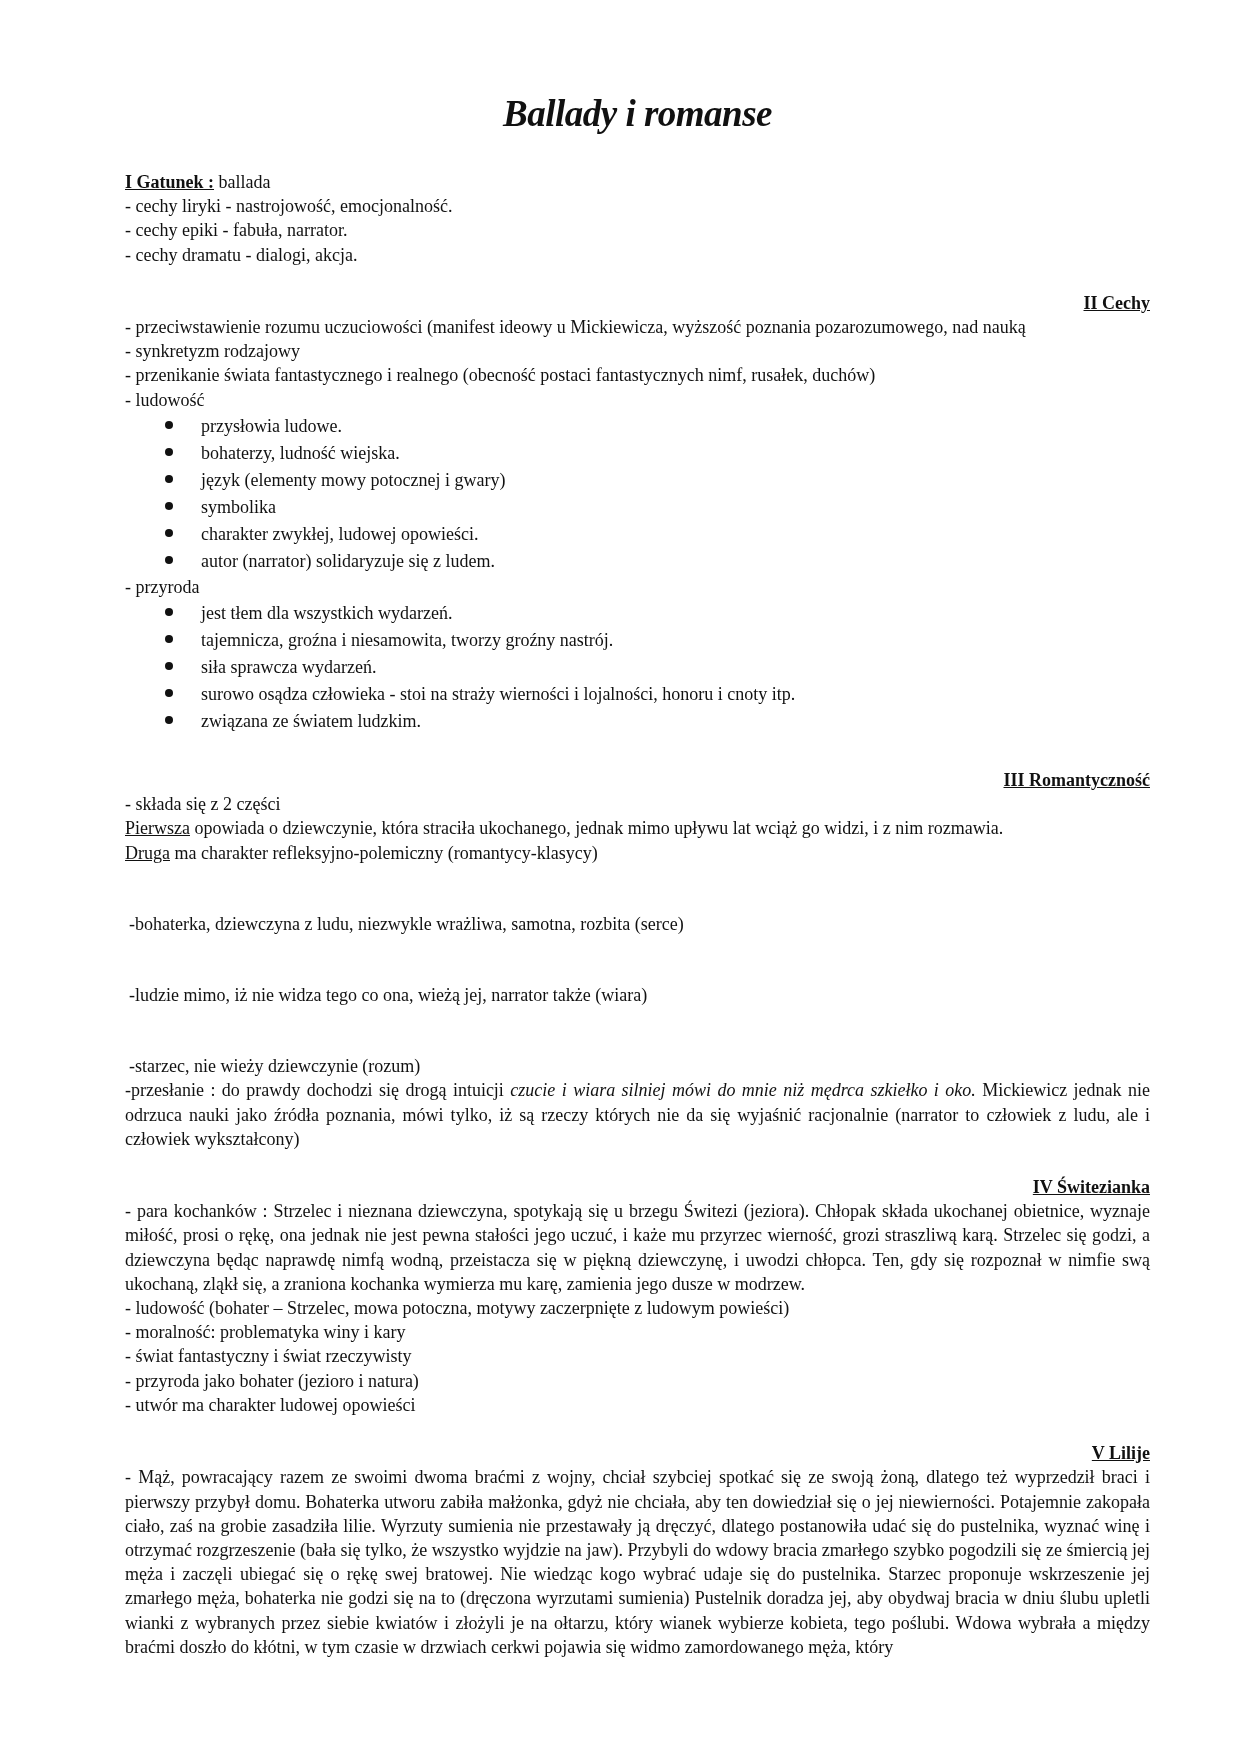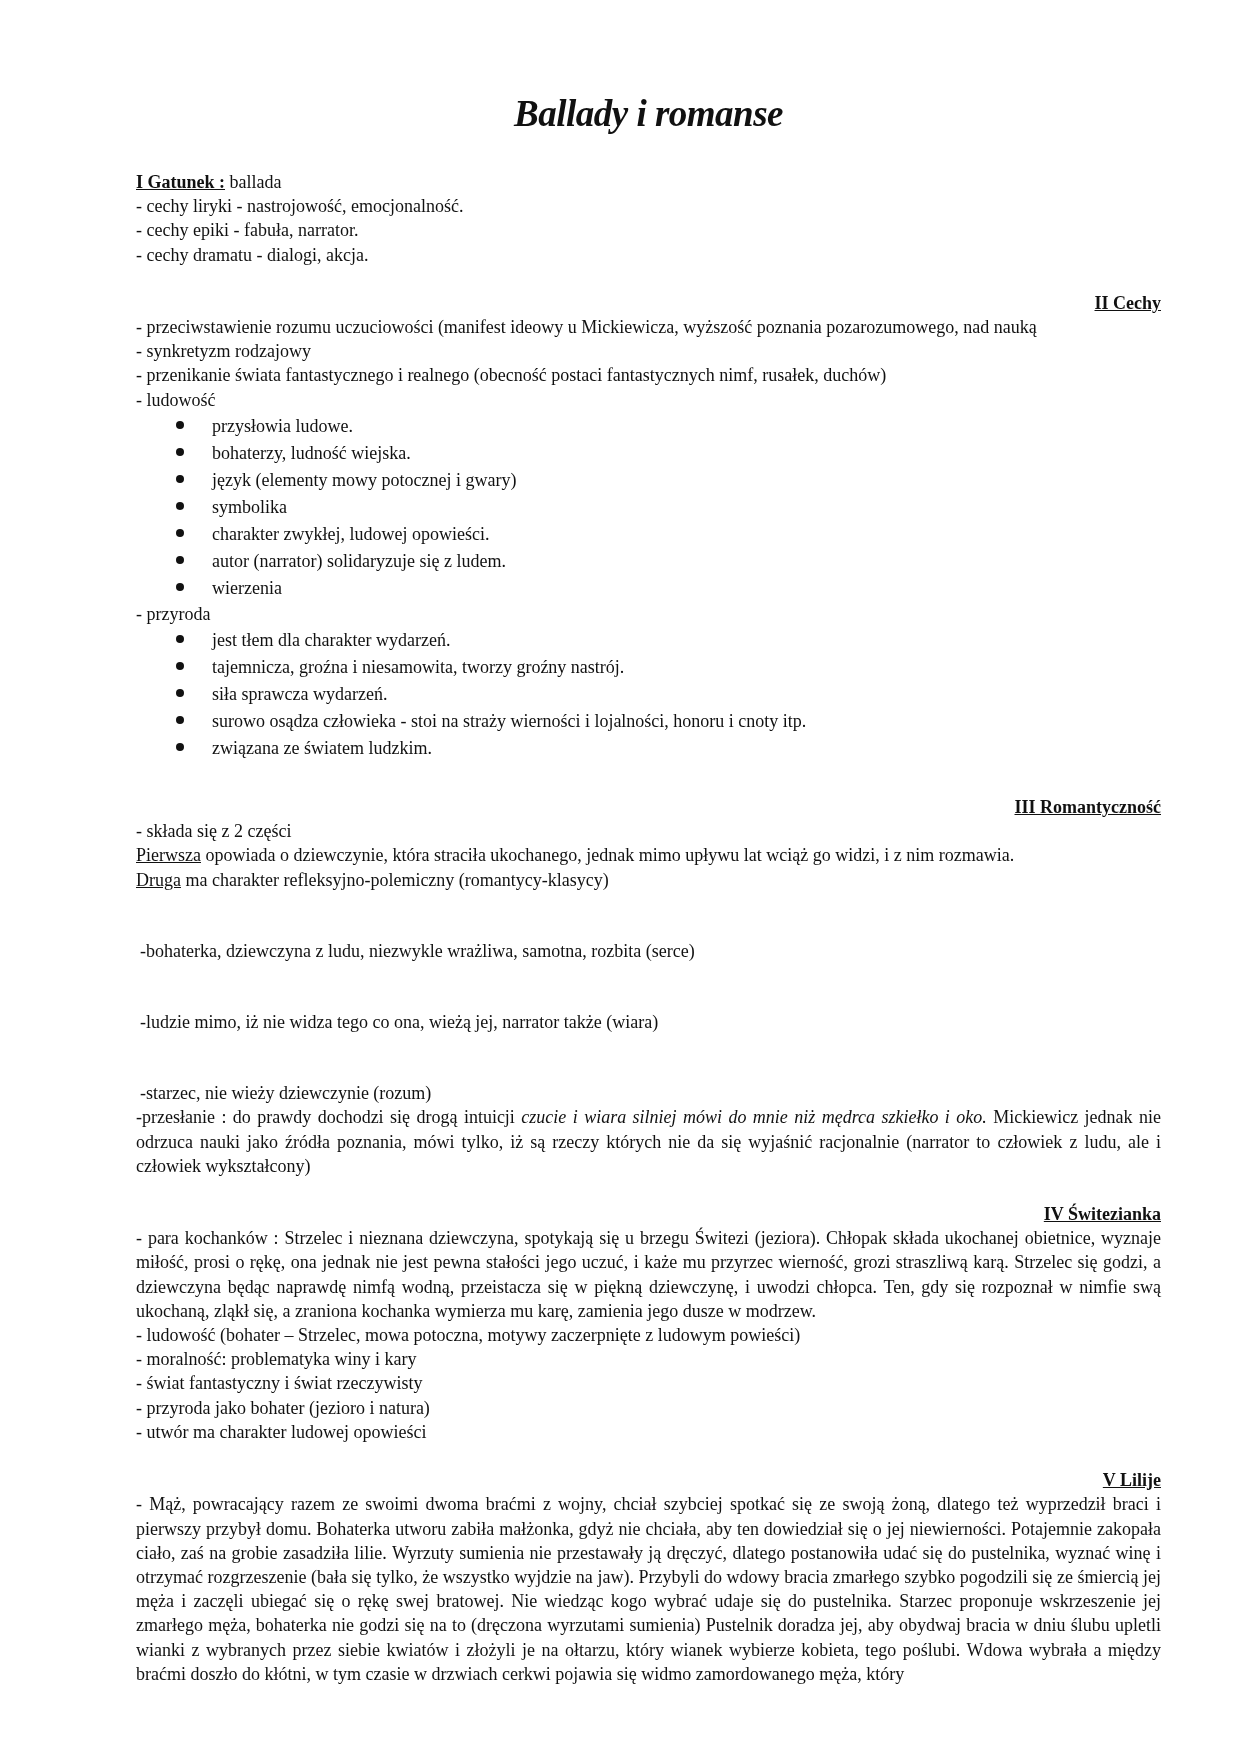--- a/index.html
+++ b/index.html
@@ -1,18 +1,18 @@
 <!DOCTYPE html>
 <html><head>
 <meta charset="utf-8">
 <style>
   html, body { margin: 0; padding: 0; background: #ffffff; }
   body { width: 1240px; height: 1754px; overflow: hidden; position: relative; }
   .page {
-    position: absolute; left: 136px; top: 0; width: 1025px;
+    position: absolute; left: 125px; top: 0; width: 1025px;
     font-family: "Liberation Serif", "DejaVu Serif", serif;
     font-size: 18px; line-height: 24.2px; color: #111111;
   }
   .title {
     font-family: "Liberation Serif", serif; font-weight: bold; font-style: italic;
     font-size: 37px; text-align: center; margin-top: 92px; margin-bottom: 34px;
     line-height: 44px; letter-spacing: -0.5px;
   }
   .section { margin-bottom: 24px; }
   .heading { font-weight: bold; text-decoration: underline; text-align: right; }
@@ -50,25 +50,24 @@
     <span class="line">- synkretyzm rodzajowy</span>
     <span class="line">- przenikanie świata fantastycznego i realnego (obecność postaci fantastycznych nimf, rusałek, duchów)</span>
     <span class="line">- ludowość</span>
     <ul class="bullets">
       <li><span class="dot"></span><span>przysłowia ludowe.</span></li>
       <li><span class="dot"></span><span>bohaterzy, ludność wiejska.</span></li>
       <li><span class="dot"></span><span>język (elementy mowy potocznej i gwary)</span></li>
       <li><span class="dot"></span><span>symbolika</span></li>
       <li><span class="dot"></span><span>charakter zwykłej, ludowej opowieści.</span></li>
       <li><span class="dot"></span><span>autor (narrator) solidaryzuje się z ludem.</span></li>
-      <li><span class="dot"></span><span>wierzenia</span></li>
     </ul>
     <span class="line">- przyroda</span>
     <ul class="bullets">
-      <li><span class="dot"></span><span>jest tłem dla charakter wydarzeń.</span></li>
+      <li><span class="dot"></span><span>jest tłem dla wszystkich wydarzeń.</span></li>
       <li><span class="dot"></span><span>tajemnicza, groźna i niesamowita, tworzy groźny nastrój.</span></li>
       <li><span class="dot"></span><span>siła sprawcza wydarzeń.</span></li>
       <li><span class="dot"></span><span>surowo osądza człowieka - stoi na straży wierności i lojalności, honoru i cnoty itp.</span></li>
       <li><span class="dot"></span><span>związana ze światem ludzkim.</span></li>
     </ul>
   </div>
 
   <div class="section" style="margin-top:34px;">
     <span class="line heading">III Romantyczność</span>
     <span class="line">- składa się z 2 części</span>

